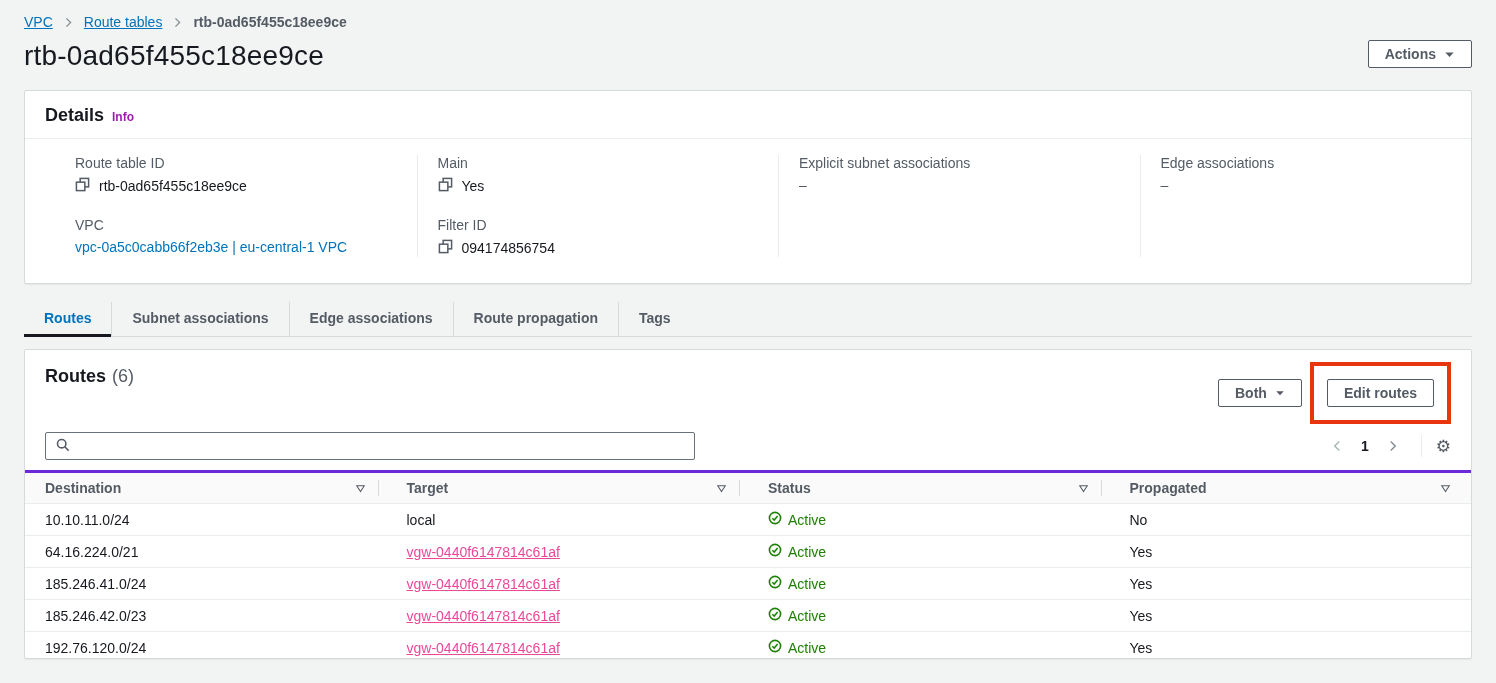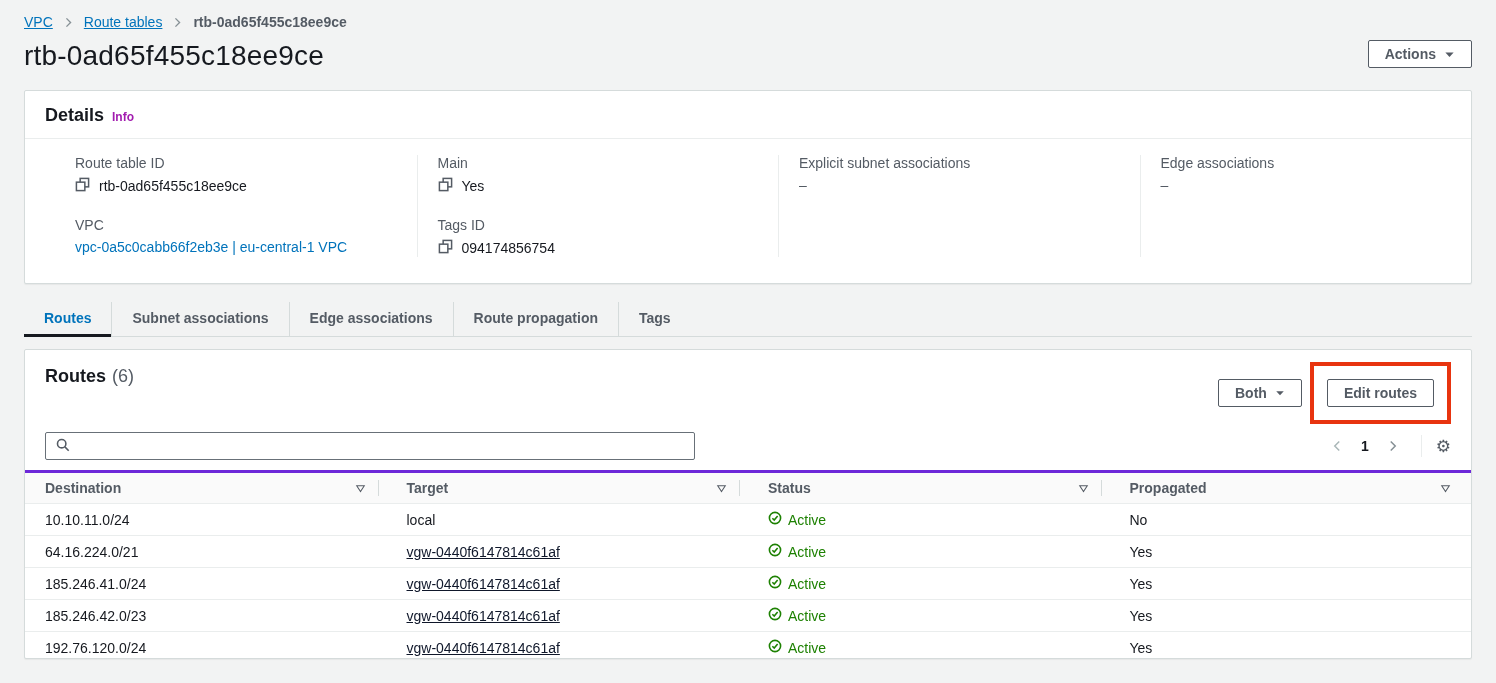--- a/index.html
+++ b/index.html
@@ -98,21 +98,21 @@
   .routes-table { width: 100%; border-collapse: collapse; margin-top: 10px; table-layout: fixed; }
   .routes-table th {
     background: #fafafa; color: #545b64; font-weight: bold; text-align: left;
     padding: 7px 20px; border-top: 3px solid #6d28d9; border-bottom: 1px solid #eaeded;
     font-size: 14px;
   }
   .th-inner { display: flex; justify-content: space-between; align-items: center; }
   .routes-table th:not(:last-child) .th-inner { border-right: 1px solid #d5dbdb; margin-right: -12px; padding-right: 12px; }
   .routes-table td { padding: 7px 20px; border-bottom: 1px solid #eaeded; font-size: 14px; }
   .status-cell { display: flex; align-items: center; gap: 6px; color: #1d8102; }
-  .target-link { color: #0f172a; text-decoration: underline; cursor: pointer; }
+  .target-link { color: #ec4899; text-decoration: underline; cursor: pointer; }
   .filter-icon { display: inline-flex; }
 </style>
 </head>
 <body>
 
 <div class="page">
 
   <nav class="breadcrumb">
     <a>VPC</a>
     <span class="crumb-sep">
@@ -177,21 +177,21 @@
             <span>
               <svg width="15" height="15" viewBox="0 0 16 16" fill="none" stroke="#545b64" stroke-width="1.6">
                   <rect x="5.5" y="1.5" width="9" height="9"></rect>
                   <rect x="1.5" y="5.5" width="9" height="9" fill="#fff"></rect>
                 </svg>
             </span>
             <span>Yes</span>
           </div>
         </div>
         <div class="field">
-          <div class="field-label">Tags ID</div>
+          <div class="field-label">Filter ID</div>
           <div class="field-value">
             <span>
               <svg width="15" height="15" viewBox="0 0 16 16" fill="none" stroke="#545b64" stroke-width="1.6">
                   <rect x="5.5" y="1.5" width="9" height="9"></rect>
                   <rect x="1.5" y="5.5" width="9" height="9" fill="#fff"></rect>
                 </svg>
             </span>
             <span>094174856754</span>
           </div>
         </div>

